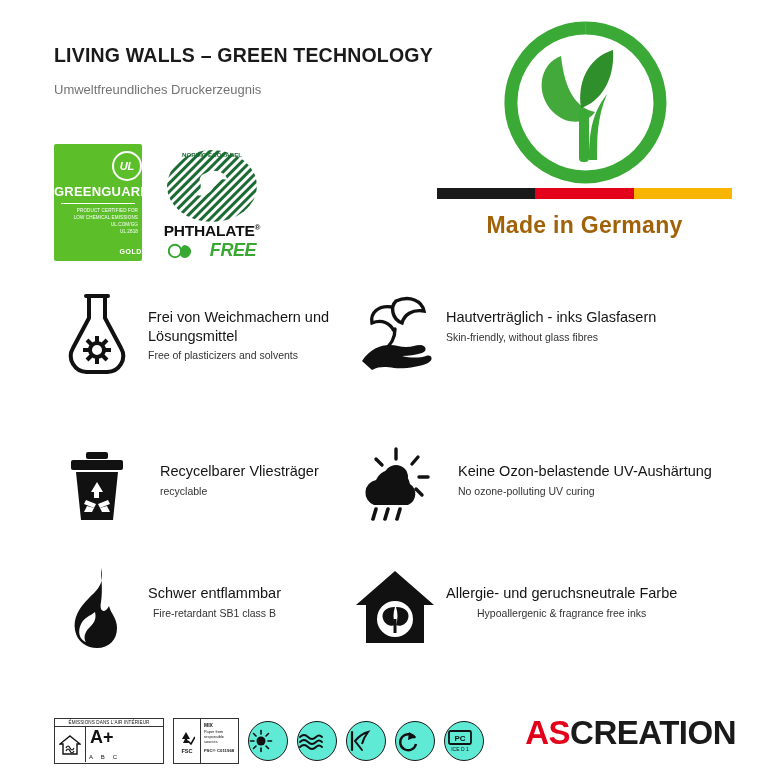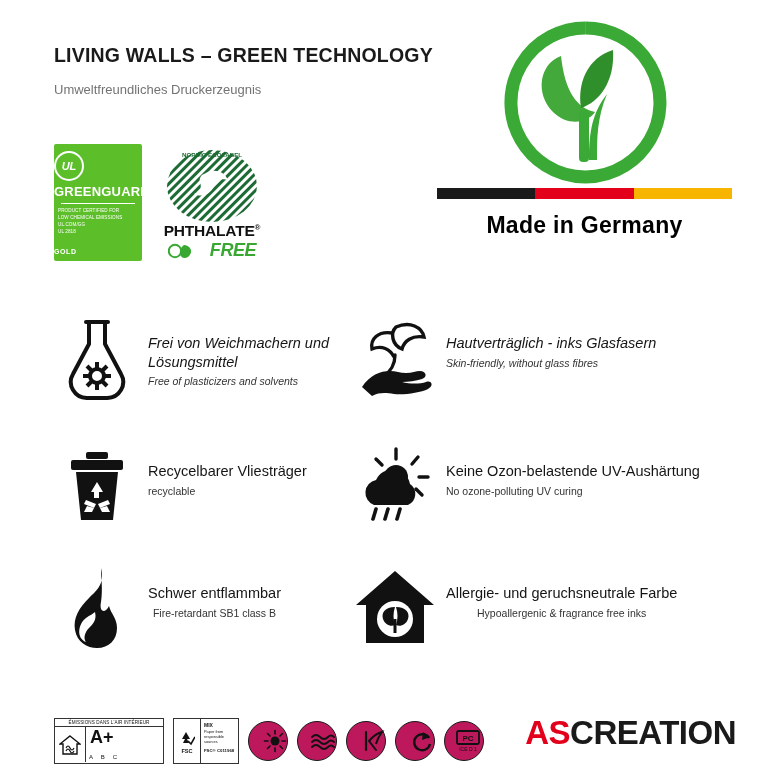--- a/index.html
+++ b/index.html
@@ -57,35 +57,35 @@
   }
   .germany-flag span { flex: 1 1 0; height: 100%; display:block; }
   .made-in-germany {
     position: absolute;
     left: 437px;
     top: 212px;
     width: 295px;
     text-align: center;
     font-size: 23px;
     font-weight: bold;
-    color: #000000;
+    color: #a16207;
     letter-spacing: 0.3px;
   }
 
   
   .greenguard {
     position: absolute;
     left: 54px;
     top: 144px;
     width: 88px;
     height: 117px;
     background: #5cbf2a;
     border-radius: 2px;
     color: #ffffff;
-    text-align: left;
+    text-align: right;
   }
   .gg-ul {
     margin-top: 7px;
     width: 26px;
     height: 26px;
     border-radius: 50%;
     border: 2px solid #ffffff;
     display: inline-flex;
     align-items: center;
     justify-content: center;
@@ -187,22 +187,22 @@
   .feature .t2 {
     font-size: 10.5px;
     color: #333333;
     margin-top: 4px;
     line-height: 1.3;
   }
 
   .col-left { left: 54px; width: 300px; }
   .col-right { left: 352px; width: 400px; }
 
-  .row1 { top: 312px; font-style: italic; }
-  .row2 { top: 440px; }
+  .row1 { top: 286px; }
+  .row2 { top: 440px; gap: 12px; }
   .row3 { top: 562px; text-align: center; }
 
   
   .footer-badges {
     position: absolute;
     left: 54px;
     top: 718px;
     display: flex;
     align-items: center;
     gap: 9px;
@@ -270,22 +270,22 @@
   }
   .fsc-mix { font-weight: bold; font-size: 5px; }
   .fsc-code { font-weight: bold; font-size: 4.3px; margin-top: 3px; }
   .circle-badge {
     width: 38px;
     height: 38px;
     border-radius: 50%;
     border: 1.6px solid #1a1a1a;
     display: flex;
     align-items: center;
-    justify-content: flex-end;
-    background: #be185d;
+    justify-content: flex-start;
+    background: #5eead4;
   }
   .brand {
     position: absolute;
     right: 44px;
     top: 716px;
     font-size: 33px;
     font-weight: bold;
     letter-spacing: -0.5px;
     line-height: 1;
     white-space: nowrap;

